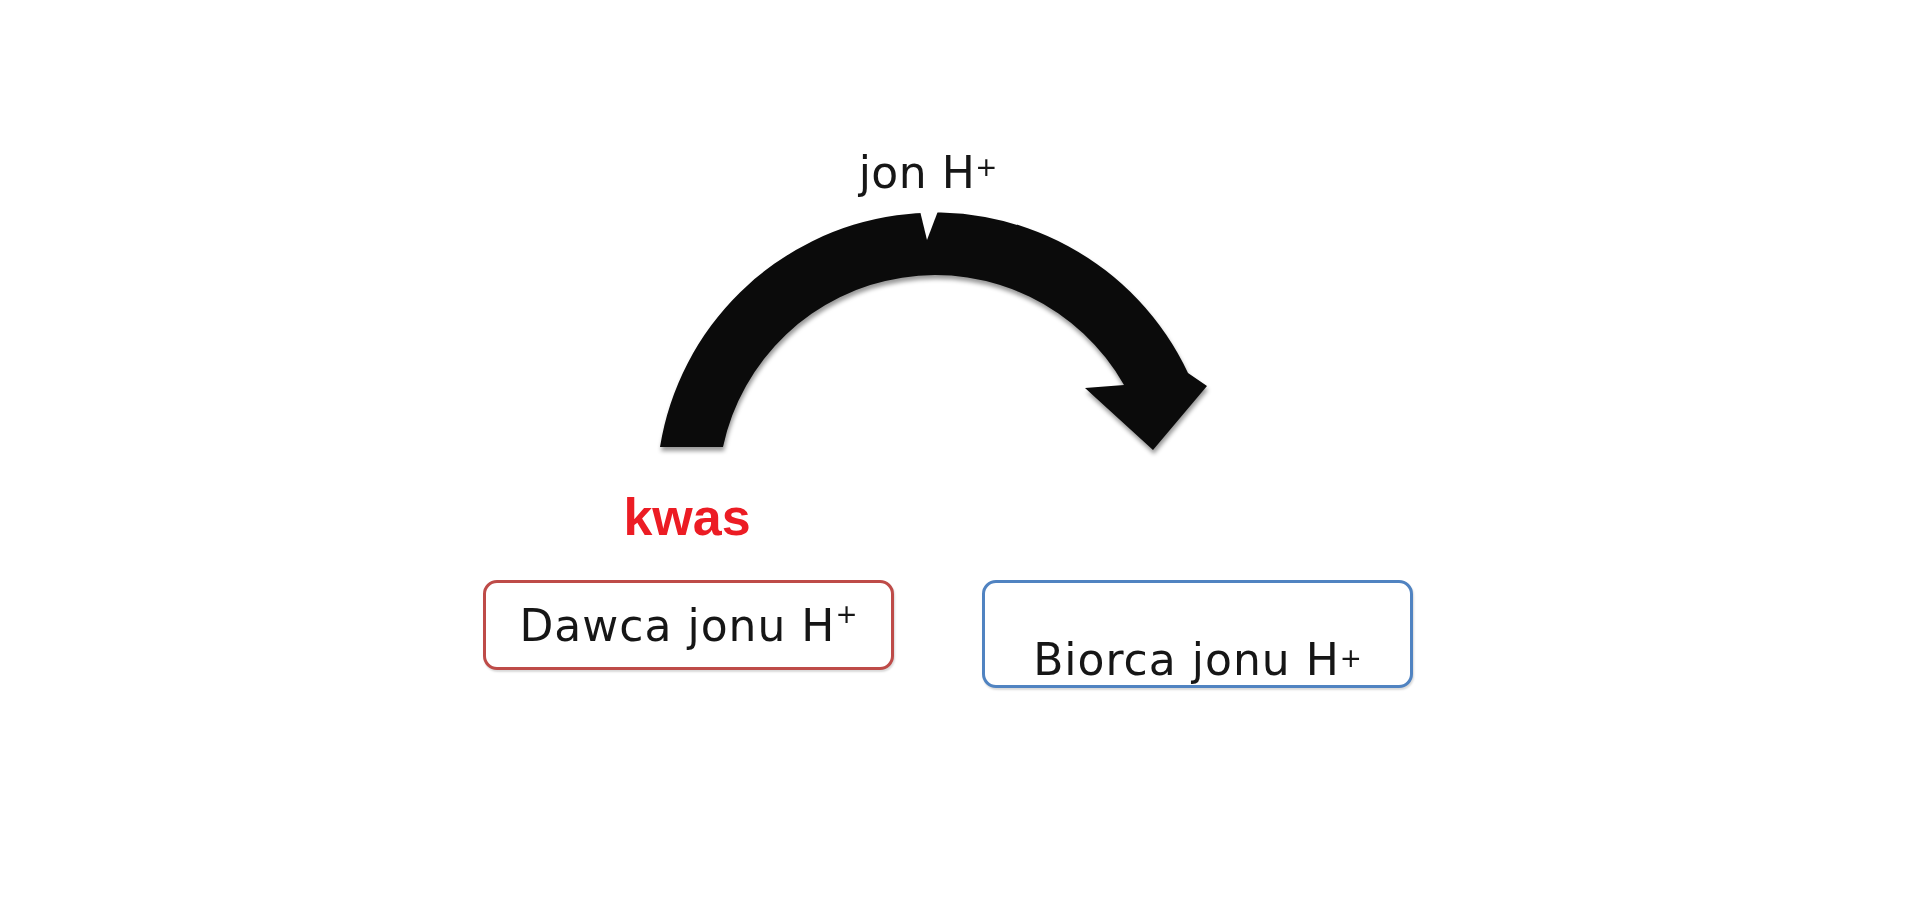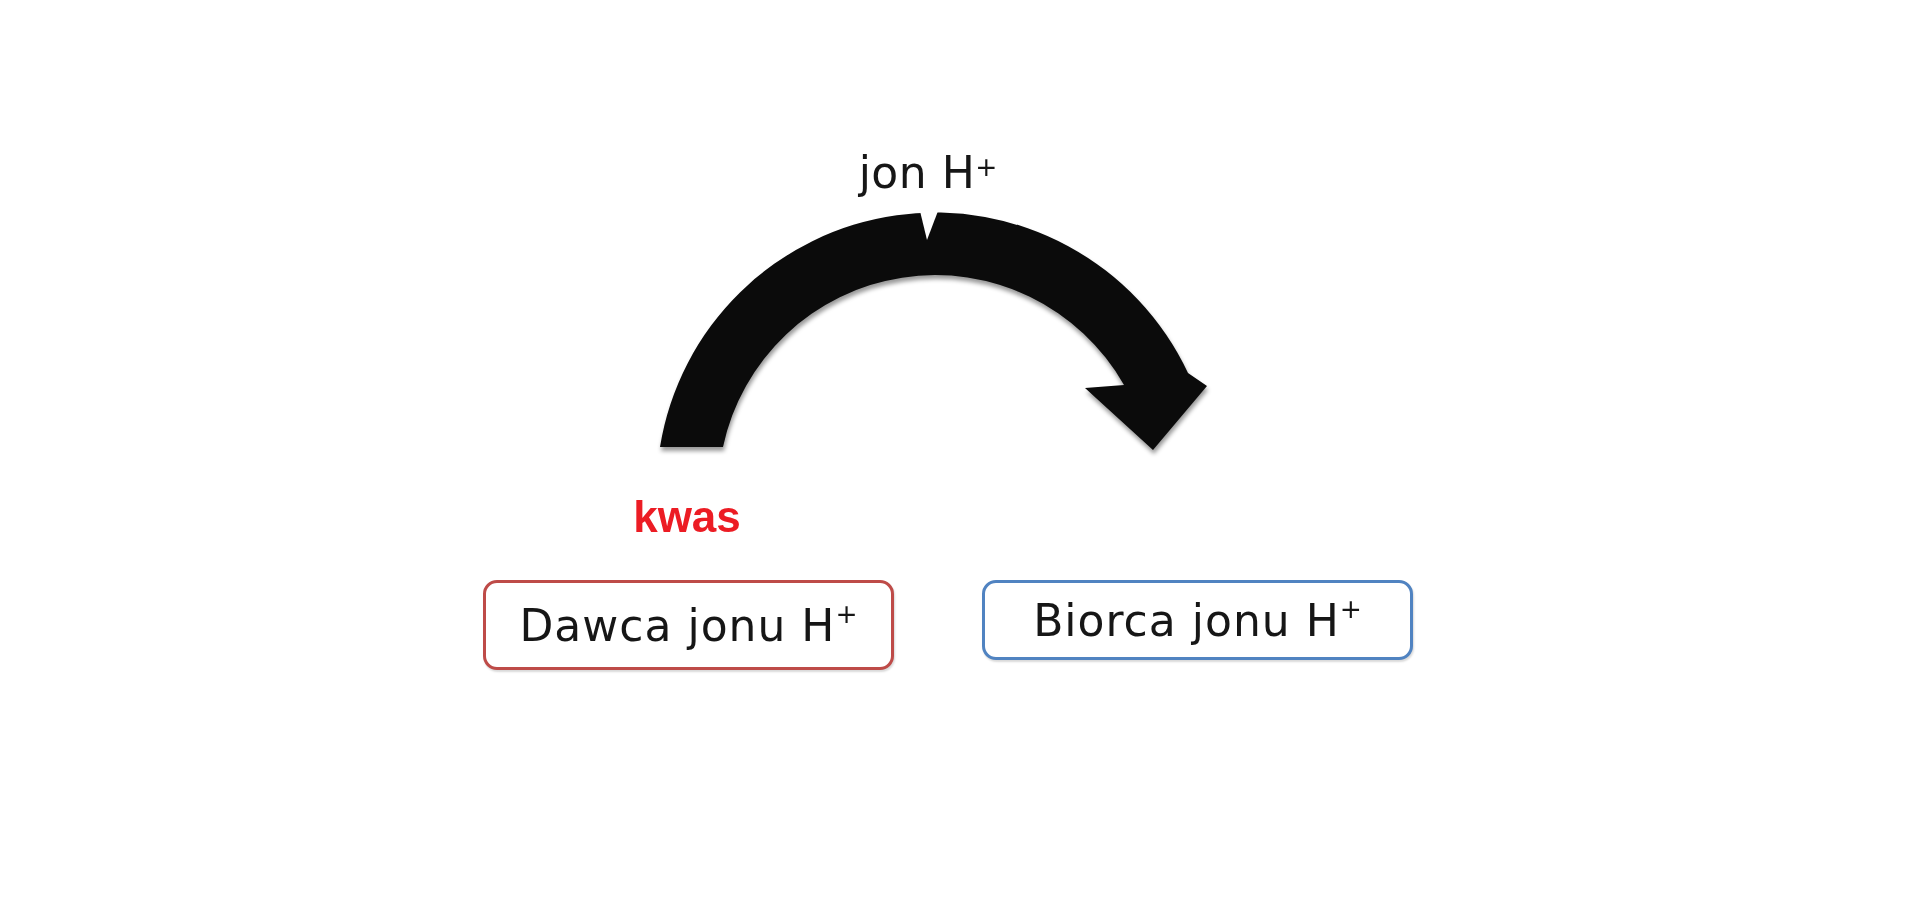--- a/index.html
+++ b/index.html
@@ -39,21 +39,21 @@
     color: var(--arrow, #0b0b0b);
     filter: drop-shadow(1px 4px 2px rgba(0,0,0,0.40));
   }
   .role-label {
     position: absolute;
     top: 492px;
     width: 220px;
     text-align: center;
     font-family: "Liberation Sans", sans-serif;
     font-weight: 700;
-    font-size: 44px;
+    font-size: 52px;
     line-height: 50px;
   }
   .role-label.acid { left: 577px; color: var(--acid-text, #ec1c24); }
   .role-label.base { left: 1047px; color: var(--base-text, #4a7ebe); }
   .term-box {
     position: absolute;
     top: 580px;
     background: #ffffff;
     border-style: solid;
     border-width: 3.5px;
@@ -62,21 +62,21 @@
     align-items: center;
     justify-content: center;
     font-size: 44px;
     letter-spacing: 1px;
     color: var(--box-text, #161616);
     box-sizing: border-box;
     box-shadow: 1px 2px 2px rgba(0,0,0,0.15);
     white-space: pre;
   }
   .term-box.acid { left: 483px; width: 411px; height: 90px; border-color: var(--acid-border, #be4b48); }
-  .term-box.base { left: 982px; width: 431px; height: 80px; border-color: var(--base-border, #5083c1); }
+  .term-box.base { left: 982px; width: 431px; height: 108px; border-color: var(--base-border, #5083c1); align-items: flex-end; }
 </style>
 </head>
 <body>
 
 <div class="canvas">
 
   <svg class="arrow-svg" viewBox="0 0 1920 924" aria-hidden="true">
     <path fill="currentColor" d="M 660 447
              A 279 279 0 0 1 1188 373
              L 1207 386

